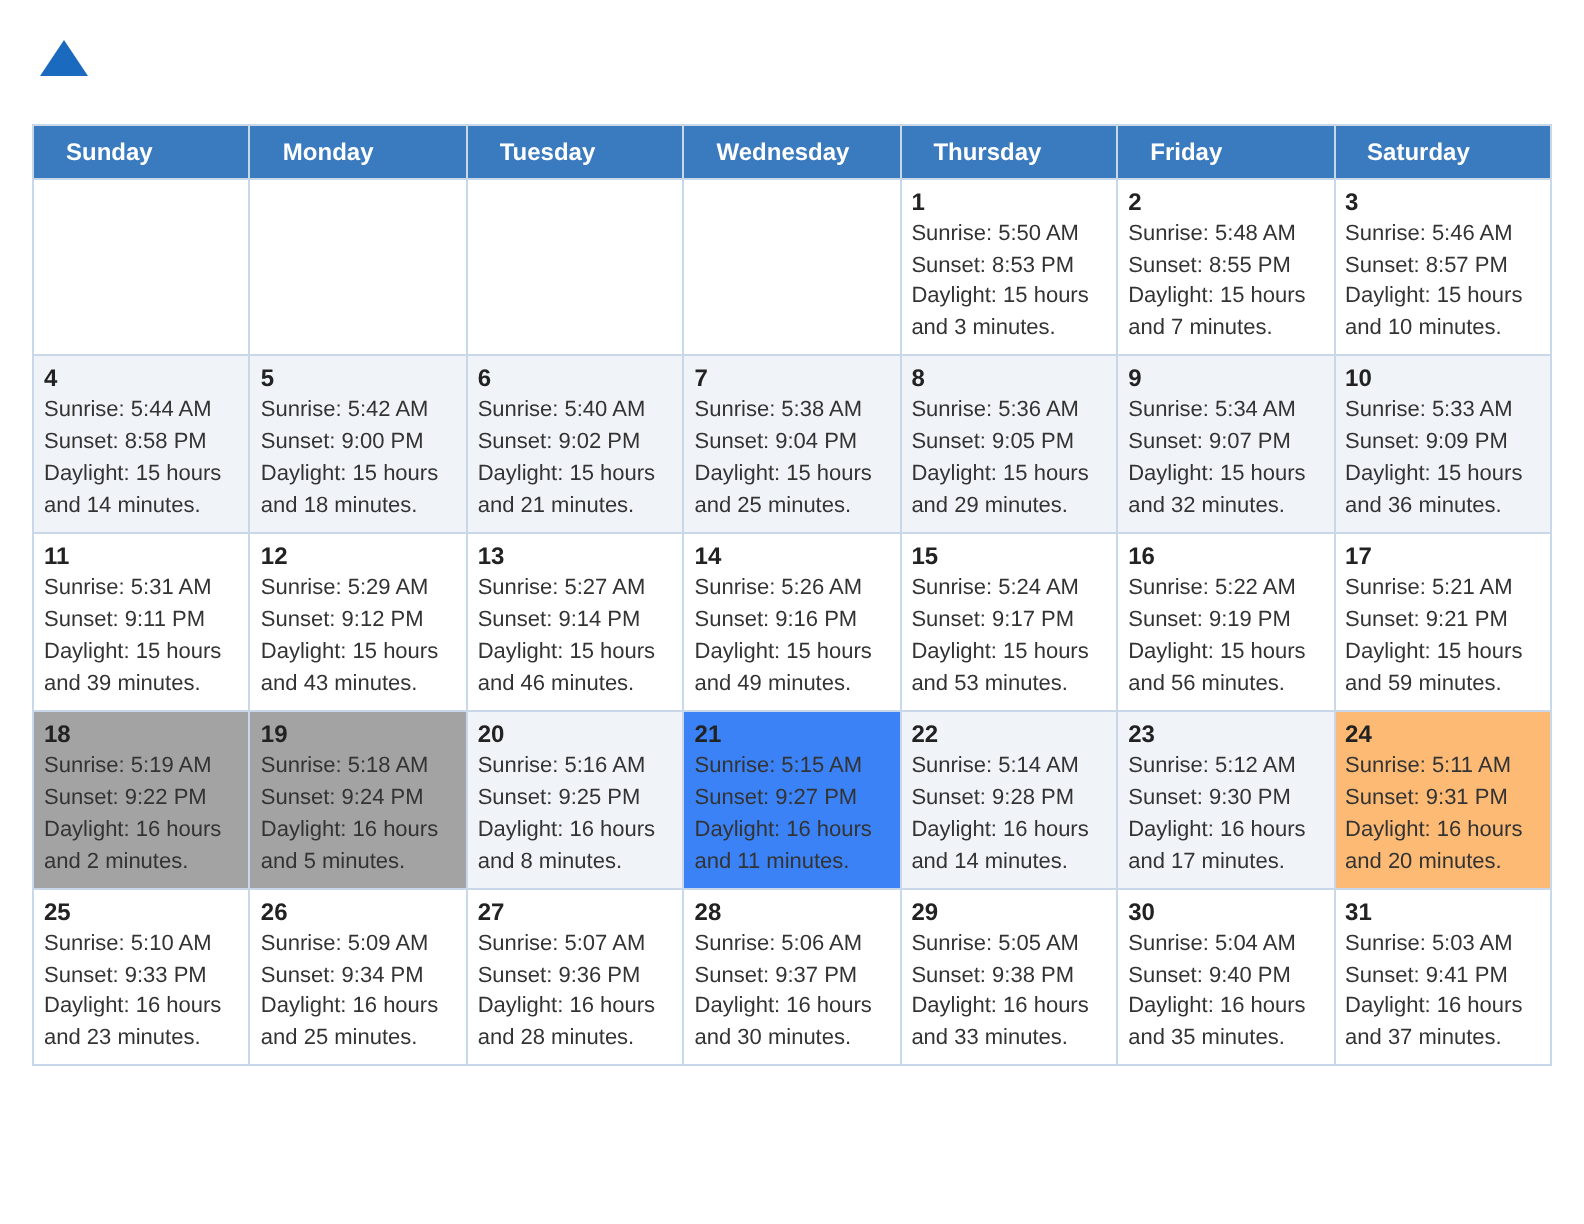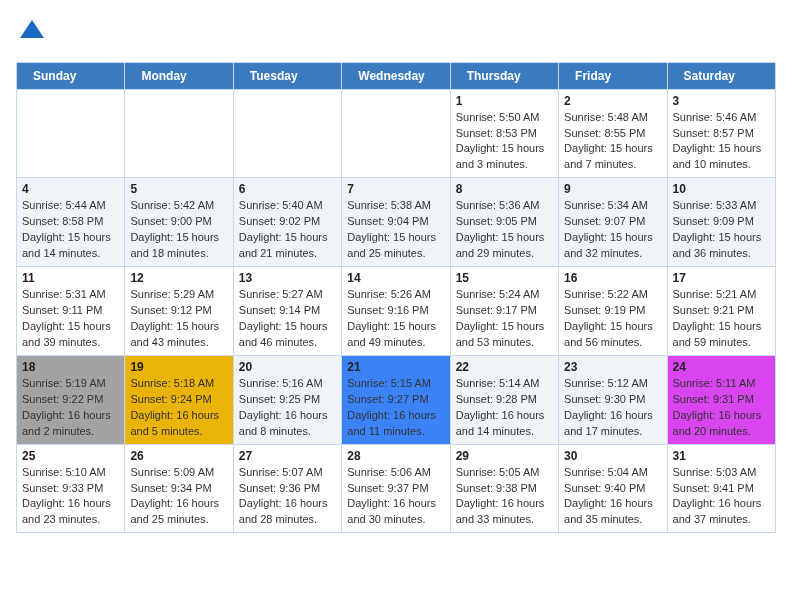--- a/index.html
+++ b/index.html
@@ -194,41 +194,41 @@
         <td>
           <span class="day-num">17</span>
           <div class="day-info">Sunrise: 5:21 AM<br>Sunset: 9:21 PM<br>Daylight: 15 hours<br>and 59 minutes.</div>
         </td>
       </tr>
       <tr>
         <td style="background: #a3a3a3;">
           <span class="day-num">18</span>
           <div class="day-info">Sunrise: 5:19 AM<br>Sunset: 9:22 PM<br>Daylight: 16 hours<br>and 2 minutes.</div>
         </td>
-        <td style="background: #eab308;">
+        <td style="background: #a3a3a3;">
           <span class="day-num">19</span>
           <div class="day-info">Sunrise: 5:18 AM<br>Sunset: 9:24 PM<br>Daylight: 16 hours<br>and 5 minutes.</div>
         </td>
         <td style="background: rgb(240, 244, 248);">
           <span class="day-num">20</span>
           <div class="day-info">Sunrise: 5:16 AM<br>Sunset: 9:25 PM<br>Daylight: 16 hours<br>and 8 minutes.</div>
         </td>
         <td style="background: #3b82f6;">
           <span class="day-num">21</span>
           <div class="day-info">Sunrise: 5:15 AM<br>Sunset: 9:27 PM<br>Daylight: 16 hours<br>and 11 minutes.</div>
         </td>
         <td style="background: rgb(240, 244, 248);">
           <span class="day-num">22</span>
           <div class="day-info">Sunrise: 5:14 AM<br>Sunset: 9:28 PM<br>Daylight: 16 hours<br>and 14 minutes.</div>
         </td>
         <td style="background: rgb(240, 244, 248);">
           <span class="day-num">23</span>
           <div class="day-info">Sunrise: 5:12 AM<br>Sunset: 9:30 PM<br>Daylight: 16 hours<br>and 17 minutes.</div>
         </td>
-        <td style="background: #d946ef;">
+        <td style="background: #fdba74;">
           <span class="day-num">24</span>
           <div class="day-info">Sunrise: 5:11 AM<br>Sunset: 9:31 PM<br>Daylight: 16 hours<br>and 20 minutes.</div>
         </td>
       </tr>
       <tr>
         <td>
           <span class="day-num">25</span>
           <div class="day-info">Sunrise: 5:10 AM<br>Sunset: 9:33 PM<br>Daylight: 16 hours<br>and 23 minutes.</div>
         </td>
         <td>

